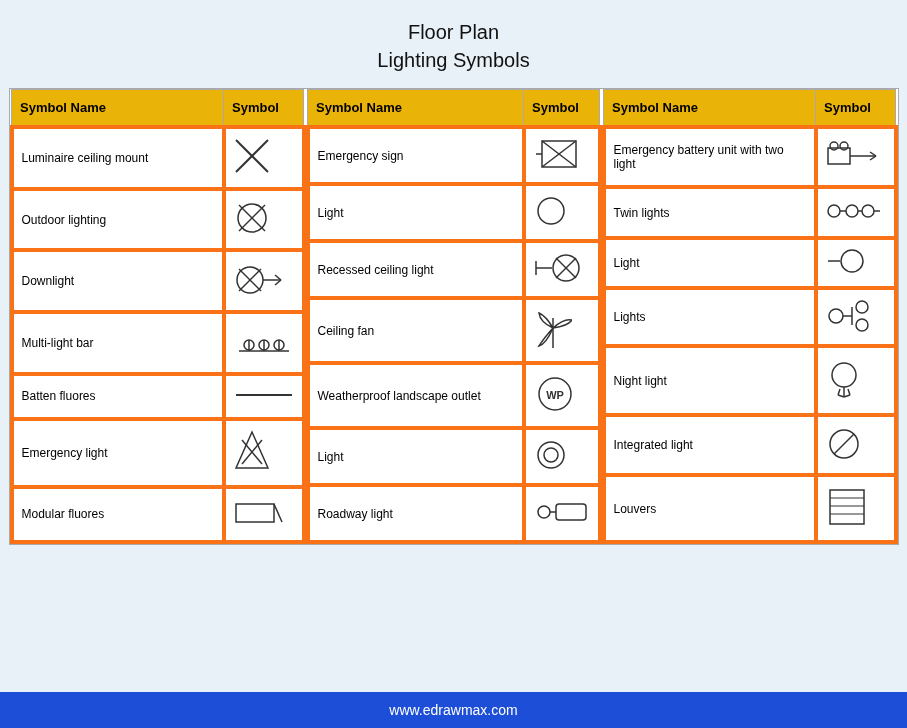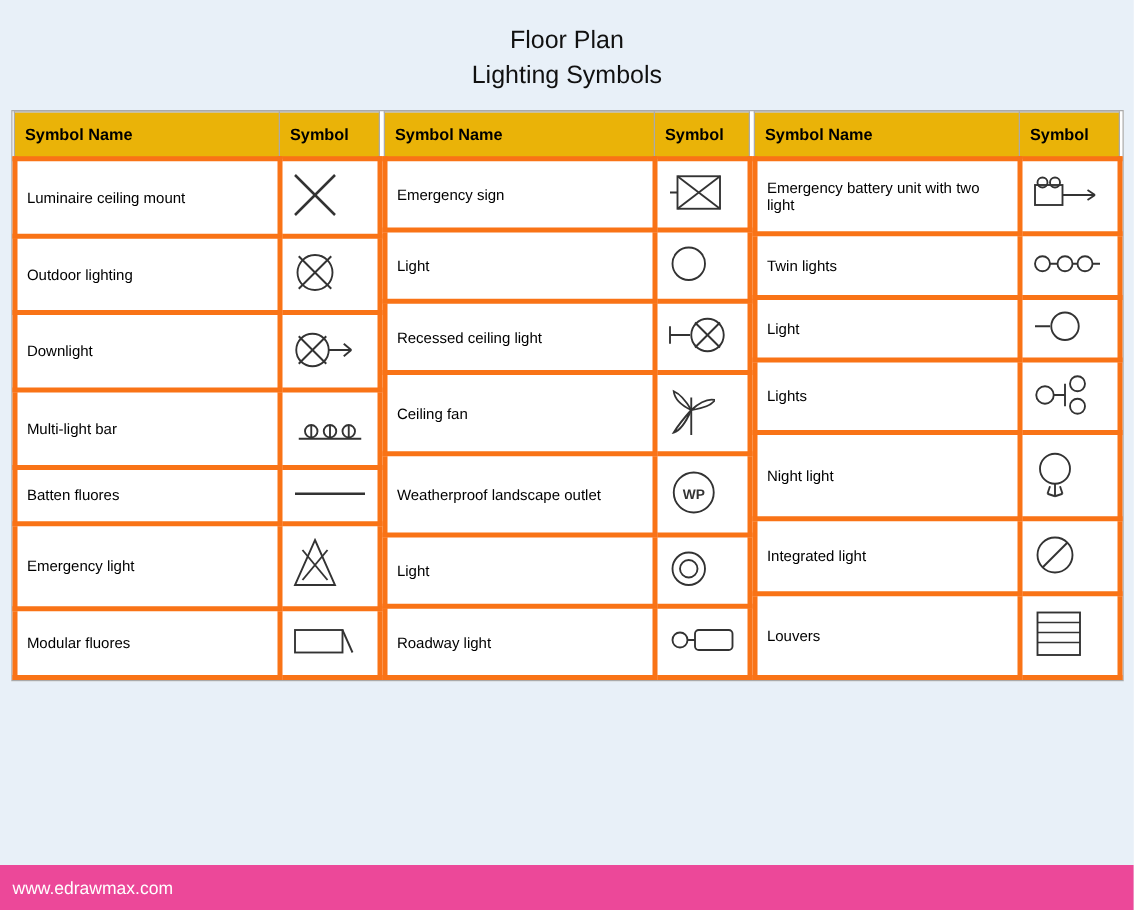--- a/index.html
+++ b/index.html
@@ -49,22 +49,23 @@
       font-size: 12px;
       vertical-align: middle;
     }
     .symbol-cell {
       text-align: left;
       font-size: 20px;
       width: 70px;
     }
     .footer {
       width: 100%;
-      background: #ec4899;
+      background: #1d4ed8;
       color: #fff;
+      text-align: center;
       padding: 10px;
       font-size: 14px;
       margin-top: auto;
     }
 
     
   </style>
 </head>
 <body>
 

